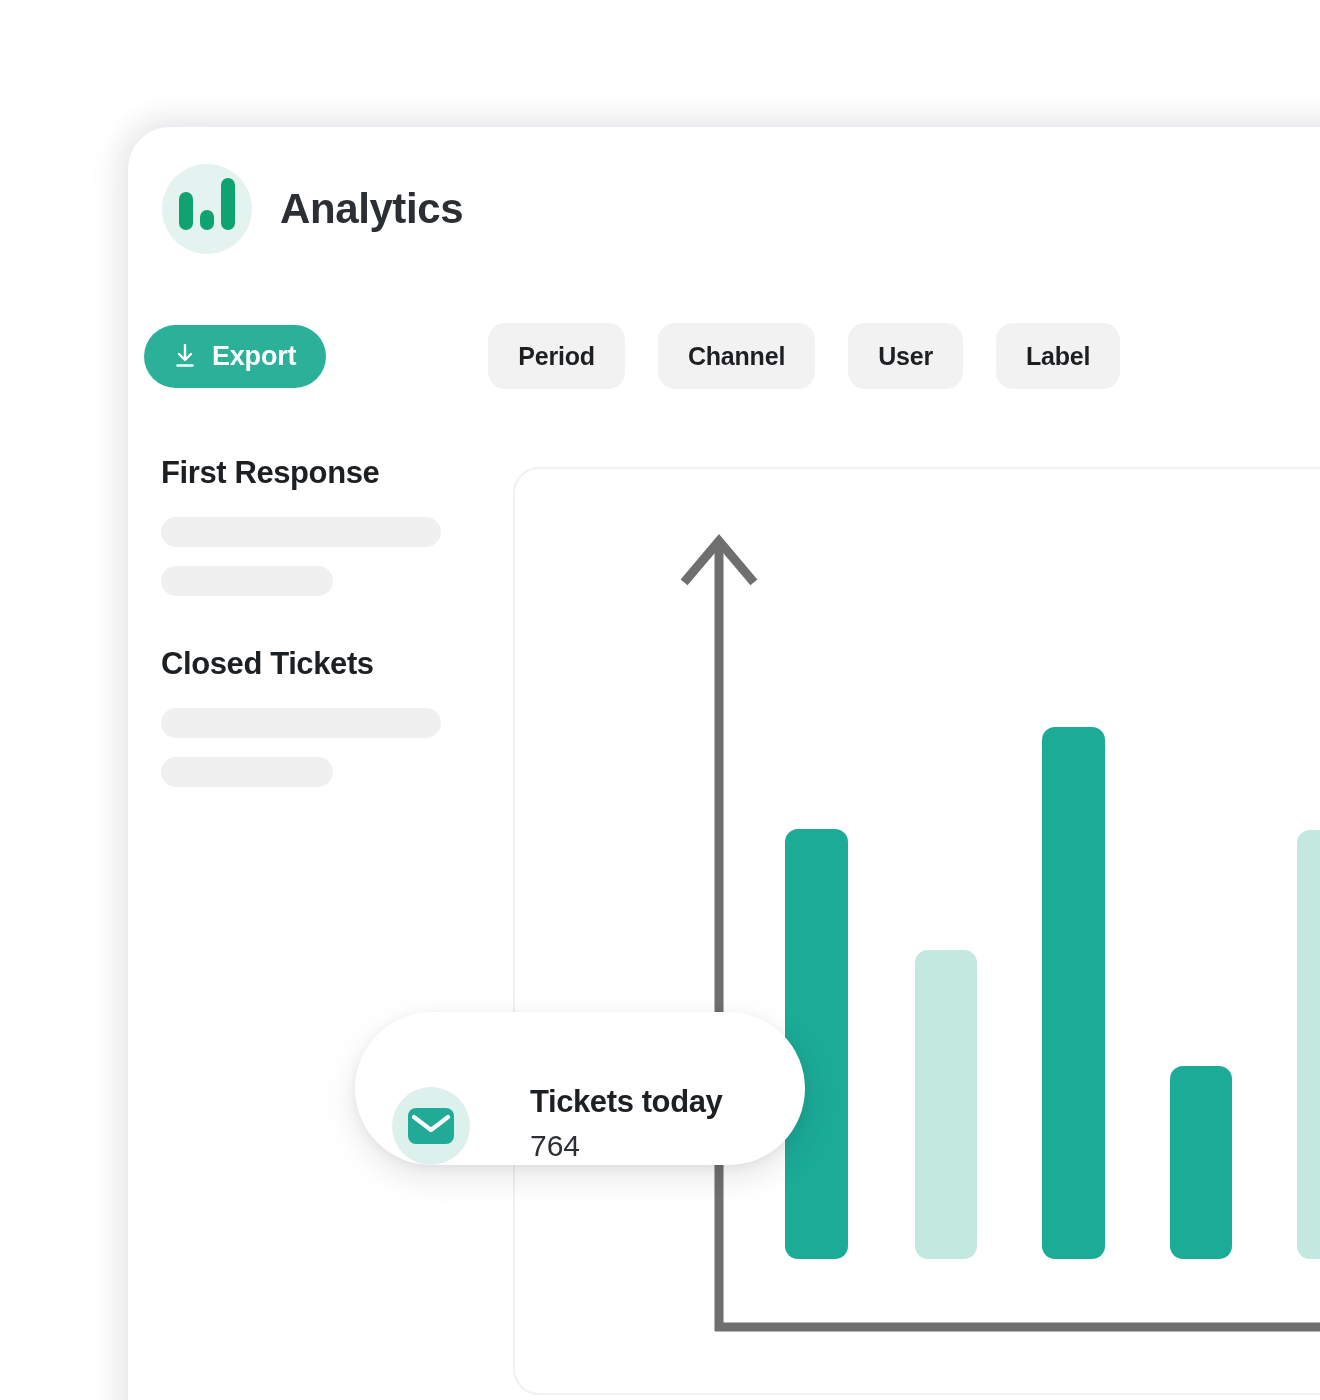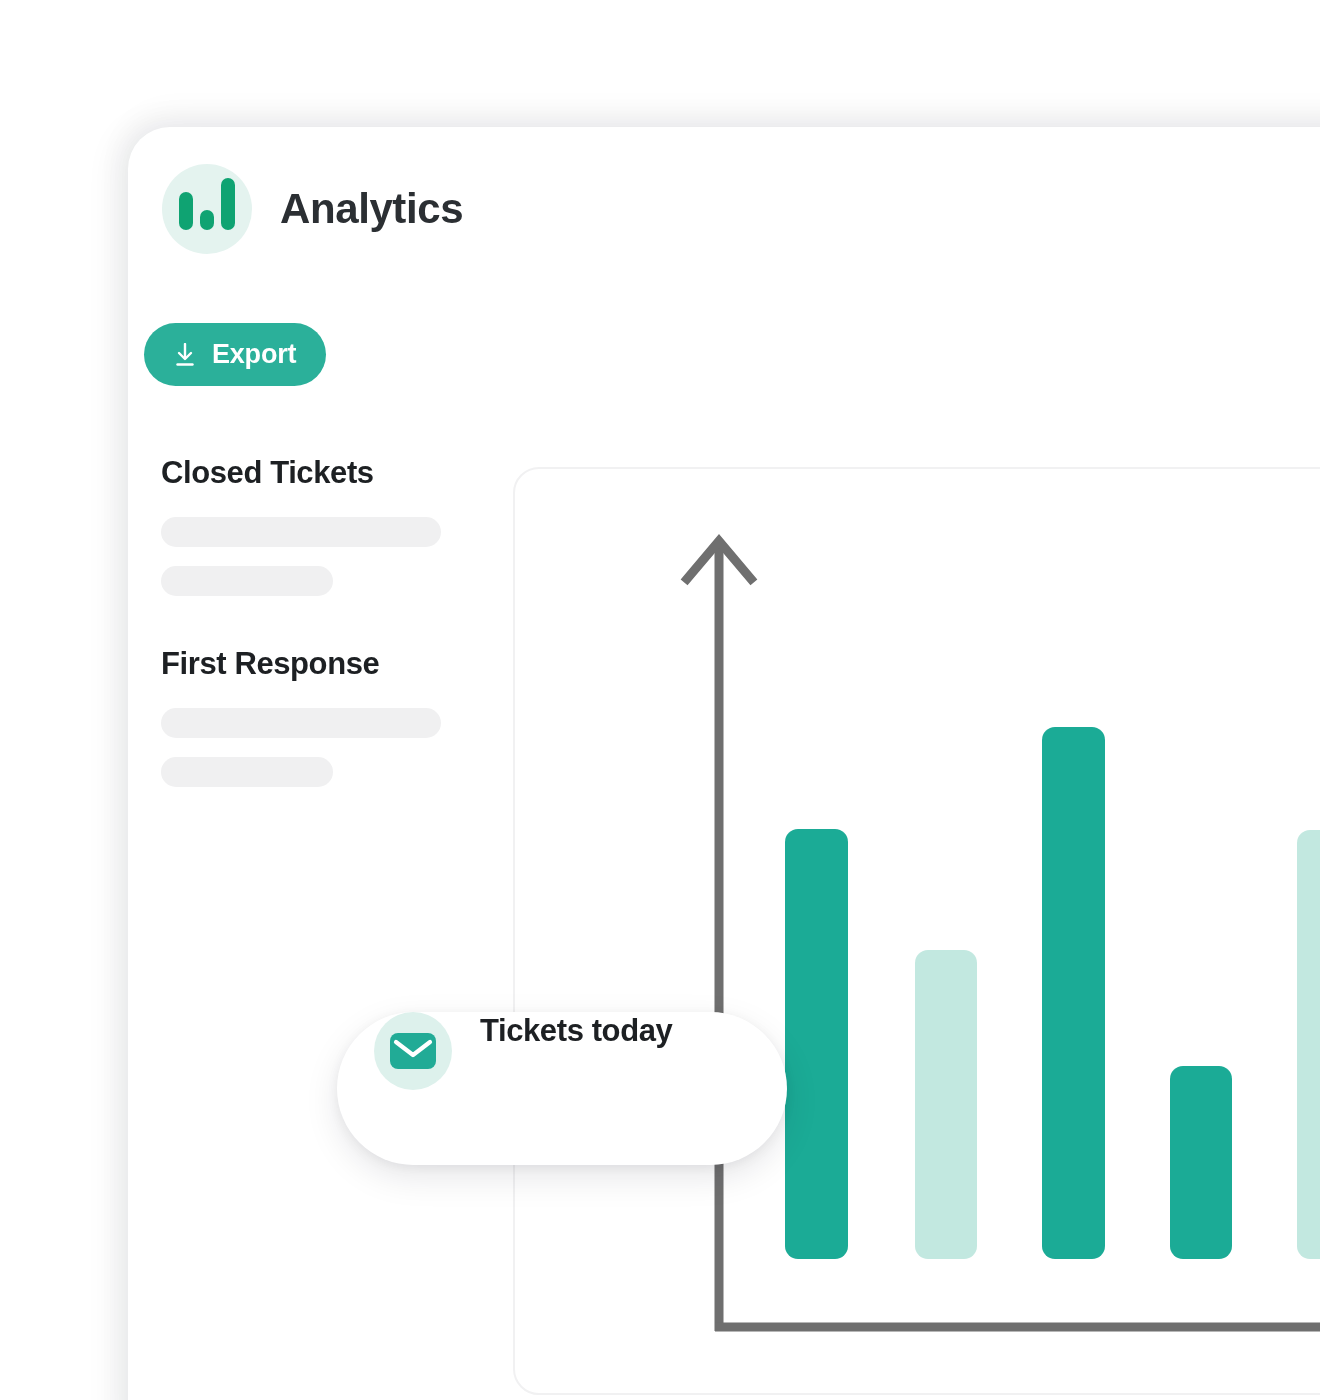--- a/index.html
+++ b/index.html
@@ -83,25 +83,25 @@
 
   .axes { position:absolute; left:0; top:0; width:960px; height:928px; }
 
   .bars { position:absolute; left:0; top:0; width:960px; height:928px; }
   .bar { position:absolute; border-radius:13px; bottom:138px; }
   .bar.dark  { background:#1bab96; }
   .bar.light { background:#c2e8e0; }
 
   
   .tooltip {
-    position:absolute; left:337px; top:1012px;
+    position:absolute; left:355px; top:1012px;
     width:450px; height:153px;
     background:#ffffff; border-radius:77px;
     box-shadow:0 12px 34px rgba(16,24,40,0.10), 0 3px 12px rgba(16,24,40,0.06);
-    display:flex; align-items:flex-start; padding-left:37px;
+    display:flex; align-items:flex-end; padding-left:37px;gap:32px;
   }
   .tt-icon-wrap {
     width:78px; height:78px; border-radius:50%;
     background:#ddf1ec; display:flex; align-items:center; justify-content:center;
     flex:0 0 auto;
   }
   .tt-text { margin-left:28px; }
   .tt-title {
     font-size:31px; font-weight:bold; color:#1d2023;
     letter-spacing:-0.4px; line-height:1.25;
@@ -129,30 +129,36 @@
     <div class="toolbar">
       <button class="export-btn">
         <svg class="dl-icon" viewBox="0 0 22 24">
           <path d="M11 1 L11 15" stroke="#ffffff" stroke-width="2.4" stroke-linecap="round" fill="none"></path>
           <path d="M5 10 L11 16 L17 10" stroke="#ffffff" stroke-width="2.4" stroke-linecap="round" stroke-linejoin="round" fill="none"></path>
           <path d="M3.5 21.5 L18.5 21.5" stroke="#ffffff" stroke-width="2.4" stroke-linecap="round" fill="none"></path>
         </svg>
         <span>Export</span>
       </button>
 
+      <div class="filters">
+        <button class="filter-pill">Period</button>
+        <button class="filter-pill">Channel</button>
+        <button class="filter-pill">User</button>
+        <button class="filter-pill">Label</button>
+      </div>
     </div>
 
     <div class="metrics">
       <div class="metric-block">
-        <div class="metric-title">Closed Tickets</div>
+        <div class="metric-title">First Response</div>
         <div class="skel wide"></div>
         <div class="skel narrow"></div>
       </div>
       <div class="metric-block">
-        <div class="metric-title">First Response</div>
+        <div class="metric-title">Closed Tickets</div>
         <div class="skel wide"></div>
         <div class="skel narrow"></div>
       </div>
     </div>
 
     <div class="chart-card">
       <div class="chart-inner">
         <svg class="axes" viewBox="0 0 960 928">
           <path d="M204 72 L204 862" stroke="#6f6f6f" stroke-width="9" fill="none"></path>
           <path d="M172 110 L204 72 L236 110" stroke="#6f6f6f" stroke-width="9" stroke-linecap="square" stroke-linejoin="miter" fill="none"></path>
@@ -172,16 +178,17 @@
 
   <div class="tooltip">
     <div class="tt-icon-wrap">
       <svg width="46" height="36" viewBox="0 0 46 36">
         <rect x="0" y="0" width="46" height="36" rx="8" fill="#21ab96"></rect>
         <path d="M6 9 L23 22 L40 9" stroke="#ffffff" stroke-width="4.2" stroke-linecap="round" stroke-linejoin="round" fill="none"></path>
       </svg>
     </div>
     <div class="tt-text">
       <div class="tt-title">Tickets today</div>
+      <div class="tt-value">764</div>
     </div>
   </div>
 
 </div>
 
 </body></html>

